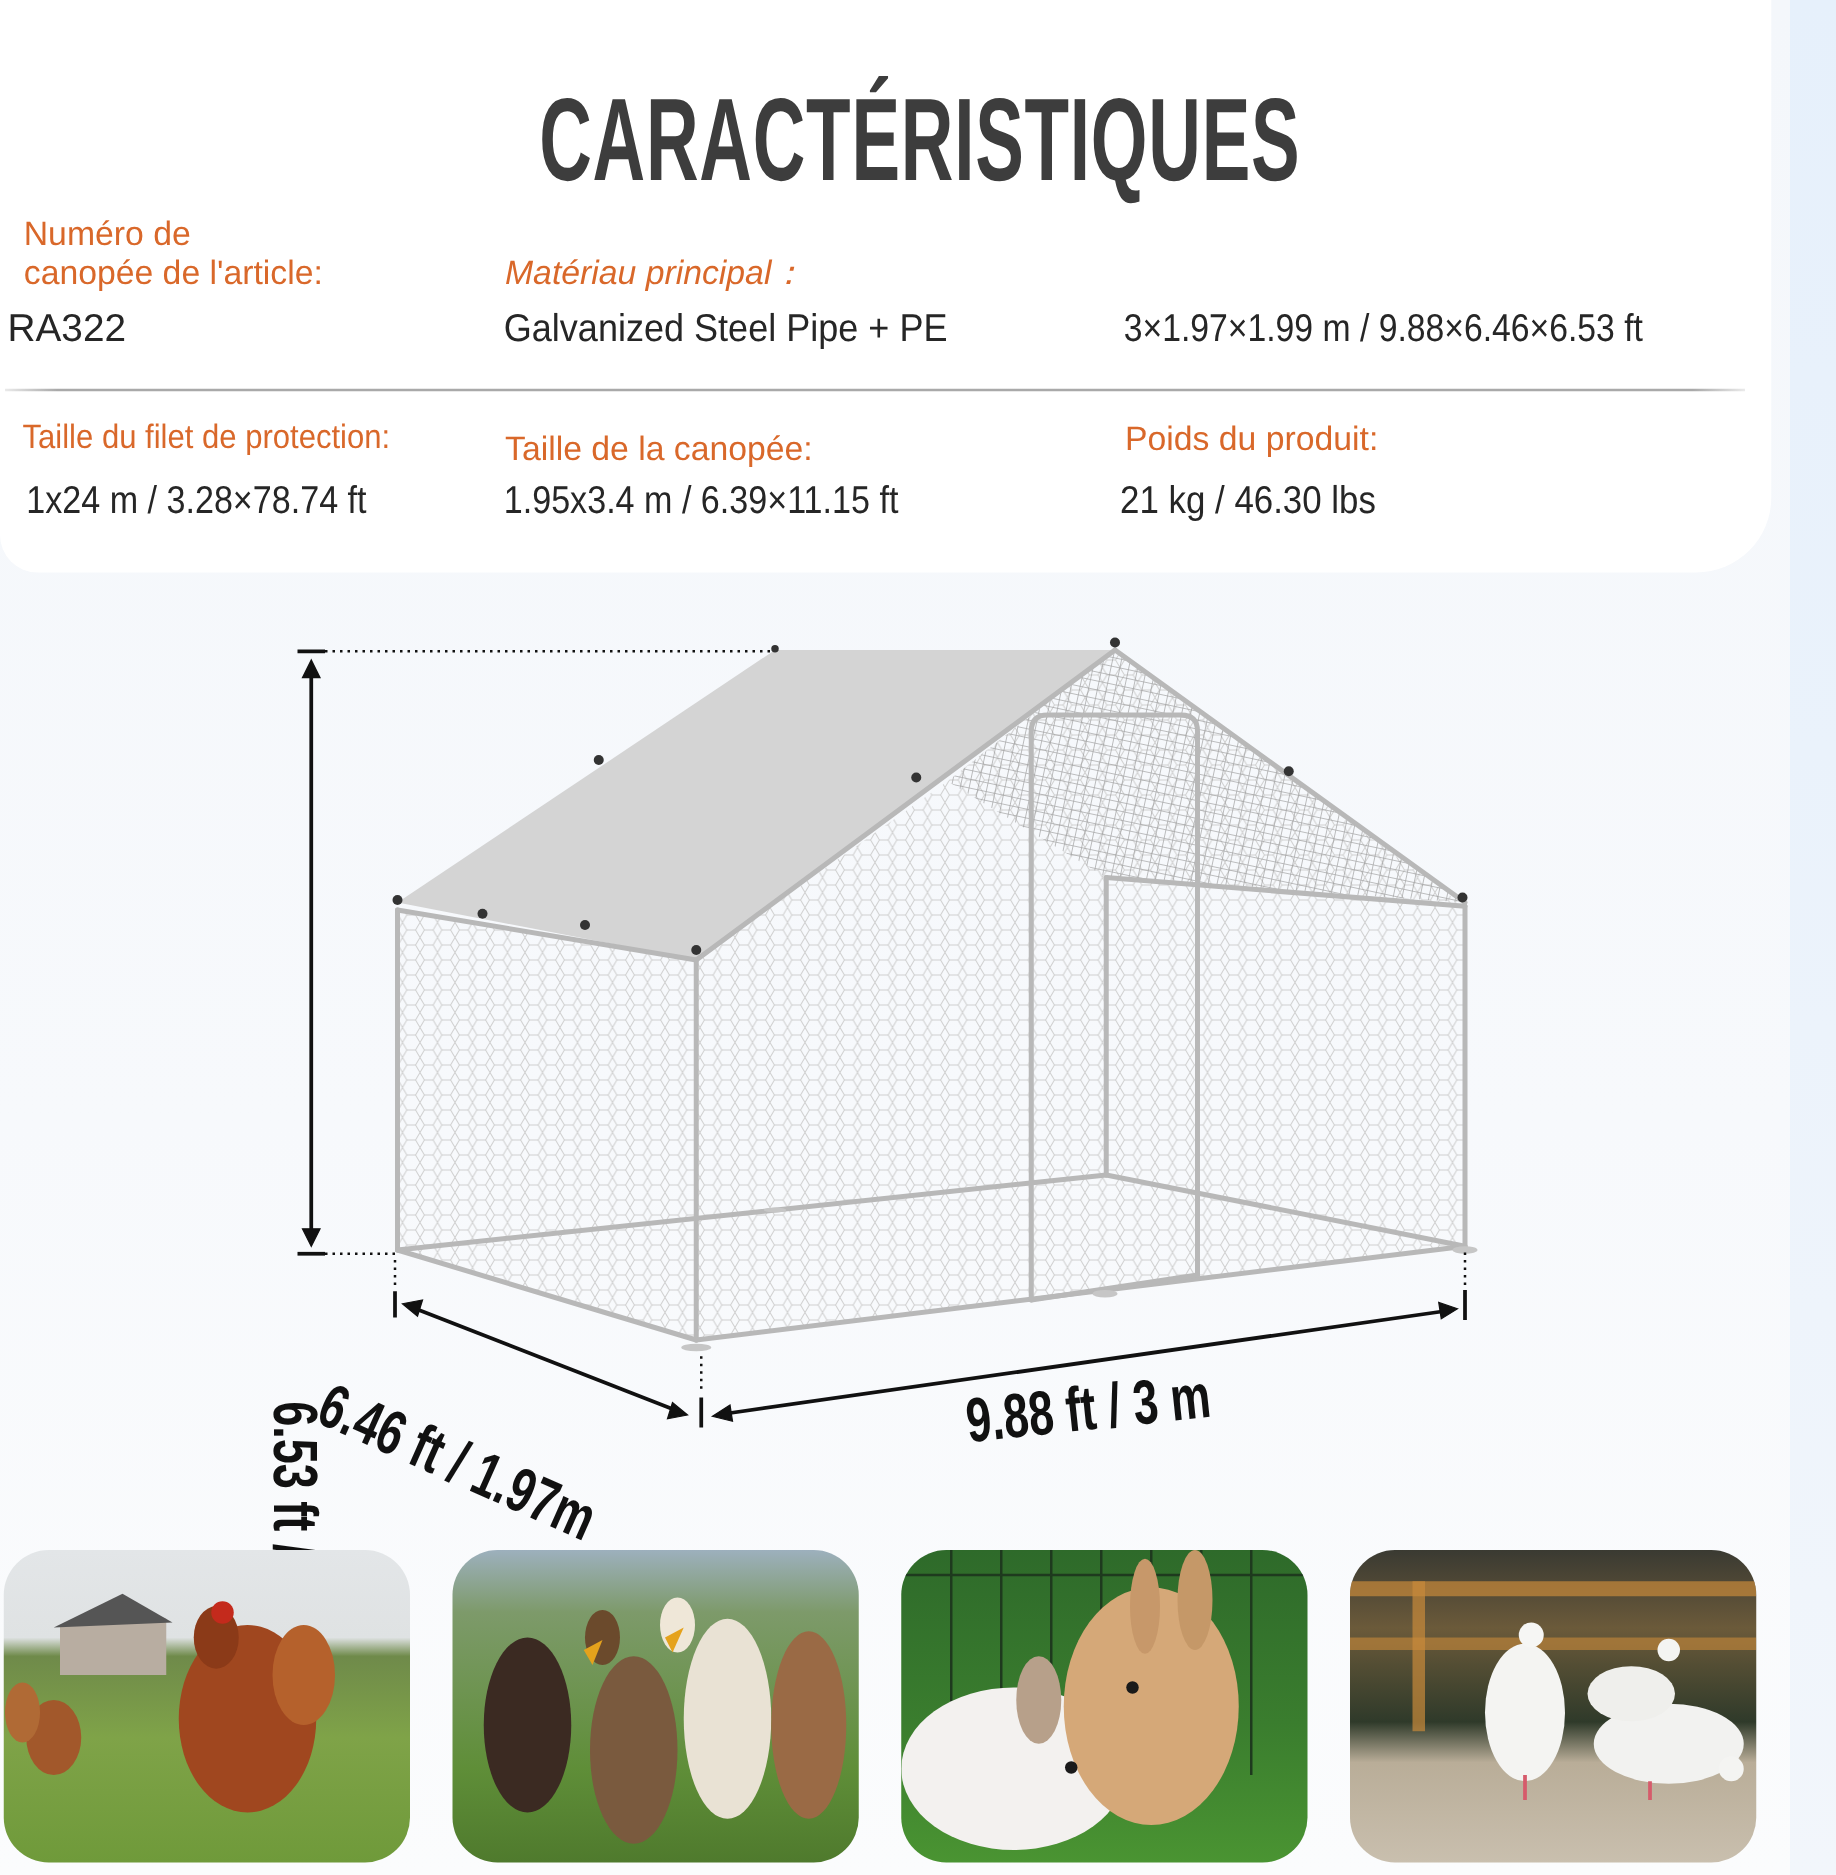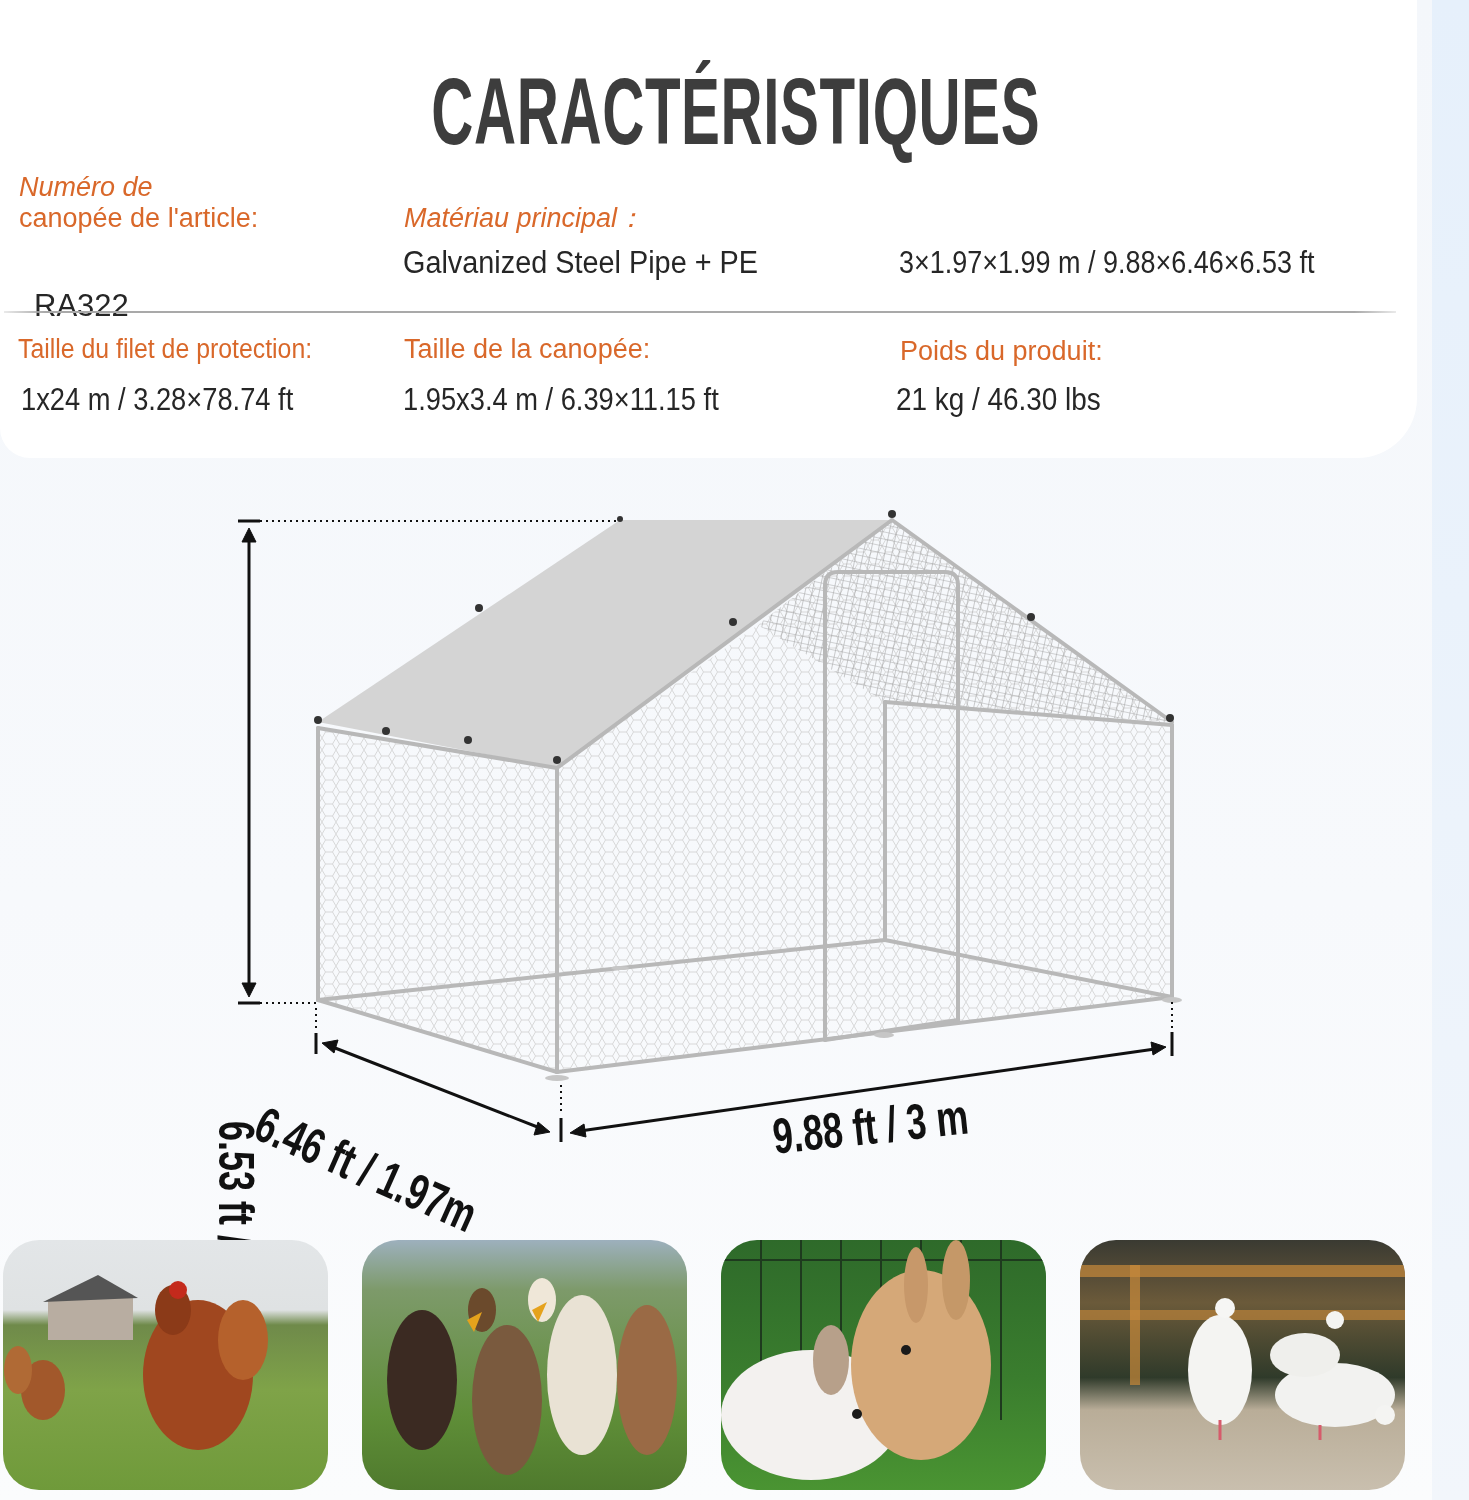--- a/index.html
+++ b/index.html
@@ -45,35 +45,35 @@
   }
 </style>
 </head>
 <body>
 
 <div class="right-band"></div>
 
 <div class="spec-card">
   <div class="title">CARACTÉRISTIQUES</div>
 
-  <div class="label" style="left:19px; top:172px;font-style:italic;">Numéro de</div>
+  <div class="label" style="left:19px; top:172px;">Numéro de</div>
   <div class="label" style="left:19px; top:203px;">canopée de l'article:</div>
-  <div class="value" style="left:34px; top:245px;margin-top:43px;">RA322</div>
+  <div class="value" style="left:6px; top:245px;">RA322</div>
 
   <div class="label" style="left:404px; top:203px;font-style:italic;">Matériau principal：</div>
   <div class="value" style="left:403px; top:245px; transform:scaleX(0.93); transform-origin:0 0;">Galvanized Steel Pipe + PE</div>
 
   <div class="value" style="left:899px; top:245px; transform:scaleX(0.87); transform-origin:0 0;">3×1.97×1.99 m / 9.88×6.46×6.53 ft</div>
 
   <div class="divider"></div>
 
   <div class="label" style="left:18px; top:334px; transform:scaleX(0.92); transform-origin:0 0;">Taille du filet de protection:</div>
   <div class="value" style="left:21px; top:382px; transform:scaleX(0.88); transform-origin:0 0;">1x24 m / 3.28×78.74 ft</div>
 
-  <div class="label" style="left:404px; top:334px;">Taille de la canopée:</div>
+  <div class="label" style="left:404px; top:344px;">Taille de la canopée:</div>
   <div class="value" style="left:403px; top:382px; transform:scaleX(0.88); transform-origin:0 0;">1.95x3.4 m / 6.39×11.15 ft</div>
 
   <div class="label" style="left:900px; top:336px;text-align:right;">Poids du produit:</div>
   <div class="value" style="left:896px; top:382px; transform:scaleX(0.9); transform-origin:0 0;">21 kg / 46.30 lbs</div>
 </div>
 
 <div class="diagram">
   <svg width="1469" height="760" viewBox="0 470 1469 760" xmlns="http://www.w3.org/2000/svg">
     <defs>
       <pattern id="hex" width="14" height="12" patternUnits="userSpaceOnUse">

